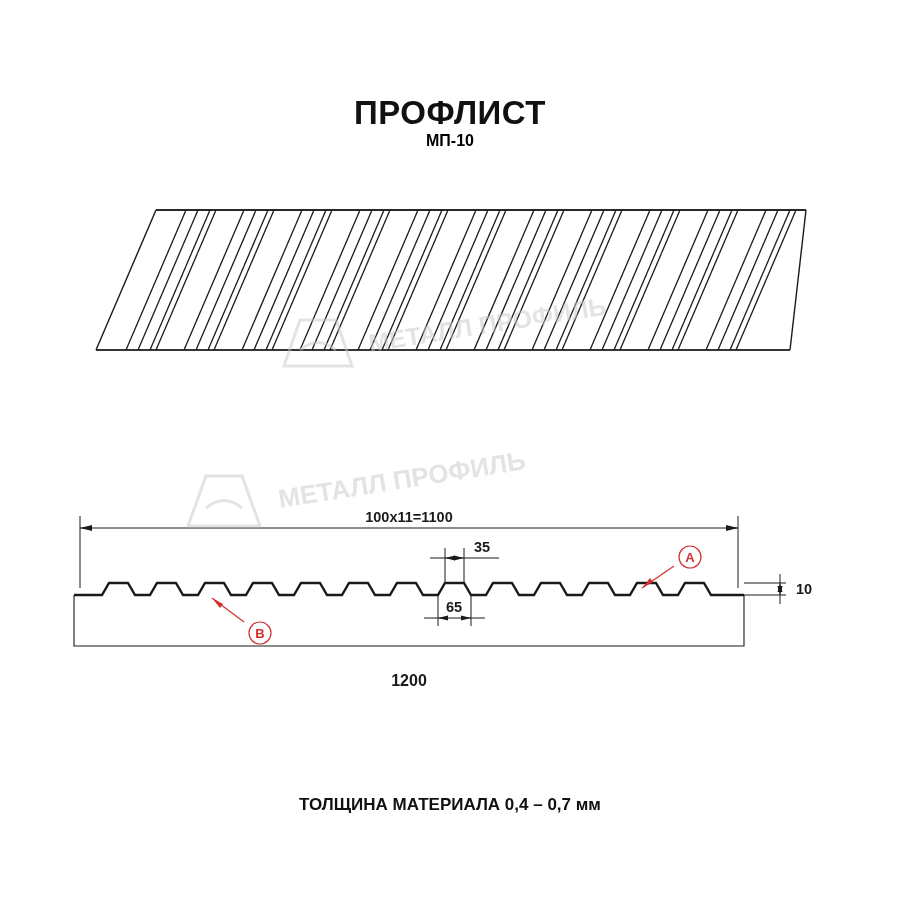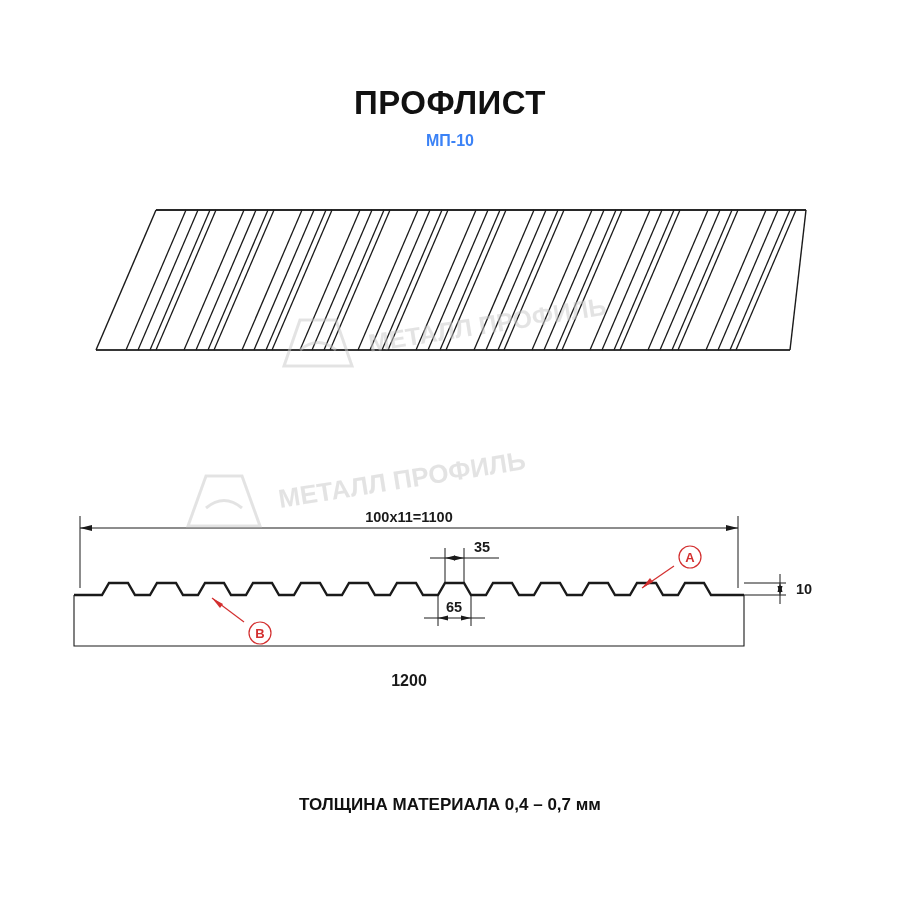--- a/index.html
+++ b/index.html
@@ -15,38 +15,38 @@
     position: relative;
     overflow: hidden;
   }
   .page {
     position: absolute;
     inset: 0;
   }
   
   .title {
     position: absolute;
-    top: 84px;
+    top: 94px;
     left: 0;
     width: 900px;
     text-align: center;
     font-size: 33px;
     font-weight: bold;
     letter-spacing: 0.5px;
     color: #111;
   }
   .subtitle {
     position: absolute;
     top: 132px;
     left: 0;
     width: 900px;
     text-align: center;
     font-size: 16px;
     font-weight: bold;
-    color: #3b82f6;
+    color: #000000;
   }
   .footnote {
     position: absolute;
     top: 795px;
     left: 0;
     width: 900px;
     text-align: center;
     font-size: 17px;
     font-weight: bold;
     color: #111;

